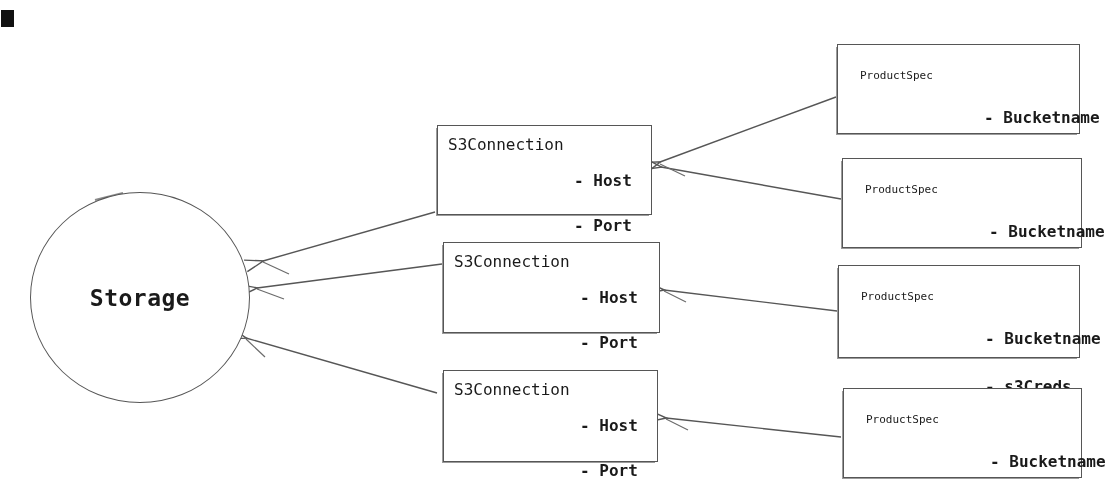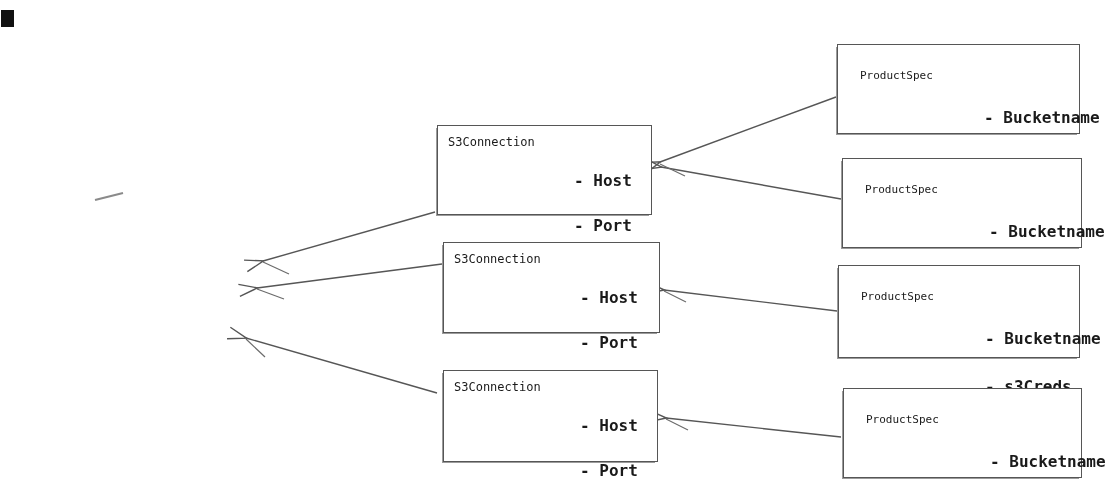--- a/index.html
+++ b/index.html
@@ -23,21 +23,21 @@
     position:absolute;background:var(--fill);
     border:1.6px solid var(--stroke);
     box-shadow:-2px 2px 0 -1px #9b9b9b;
   }
   .node-title{
     position:absolute;font-weight:normal;white-space:nowrap;
     color:var(--text);
   }
   .attrs{position:absolute;font-weight:bold;white-space:pre;color:var(--text);}
   .attrs div{white-space:pre;}
-  .s3c .node-title{left:10px;top:9px;font-size:12px;}
+  .s3c .node-title{left:10px;top:9px;font-size:16px;}
   .s3c .attrs{left:136px;top:17px;font-size:16px;line-height:15px;}
   .ps .node-title{left:22px;top:24px;font-size:11px;}
   .ps .attrs{left:146px;top:33px;font-size:16px;line-height:16px;}
   .storage-circle{
     position:absolute;left:30px;top:192px;width:220px;height:211px;
     border:1.7px solid var(--stroke);border-radius:50%;
     background:var(--fill);
     display:flex;align-items:center;justify-content:center;
   }
   .storage-label{
@@ -74,20 +74,23 @@
     <line class="stray" x1="660" y1="164" x2="685" y2="176"></line>
     <line class="stray" x1="664" y1="291" x2="686" y2="302"></line>
     <line class="stray" x1="666" y1="419" x2="688" y2="430"></line>
     <line class="stray" x1="263" y1="262" x2="289" y2="274"></line>
     <line class="stray" x1="257" y1="289" x2="284" y2="299"></line>
     <line class="stray" x1="246" y1="339" x2="265" y2="357"></line>
 
     <line class="notch" x1="95" y1="200" x2="123" y2="193"></line>
   </svg>
 
+  <div class="storage-circle">
+    <span class="storage-label">Storage</span>
+  </div>
 
   <div class="node s3c" style="left:437px;top:125px;width:215px;height:90px;">
     <div class="node-title">S3Connection</div>
     <div class="attrs">
       <div>- Host</div>
       <div>- Port</div>
       <div>- TLS</div>
     </div>
   </div>
 

